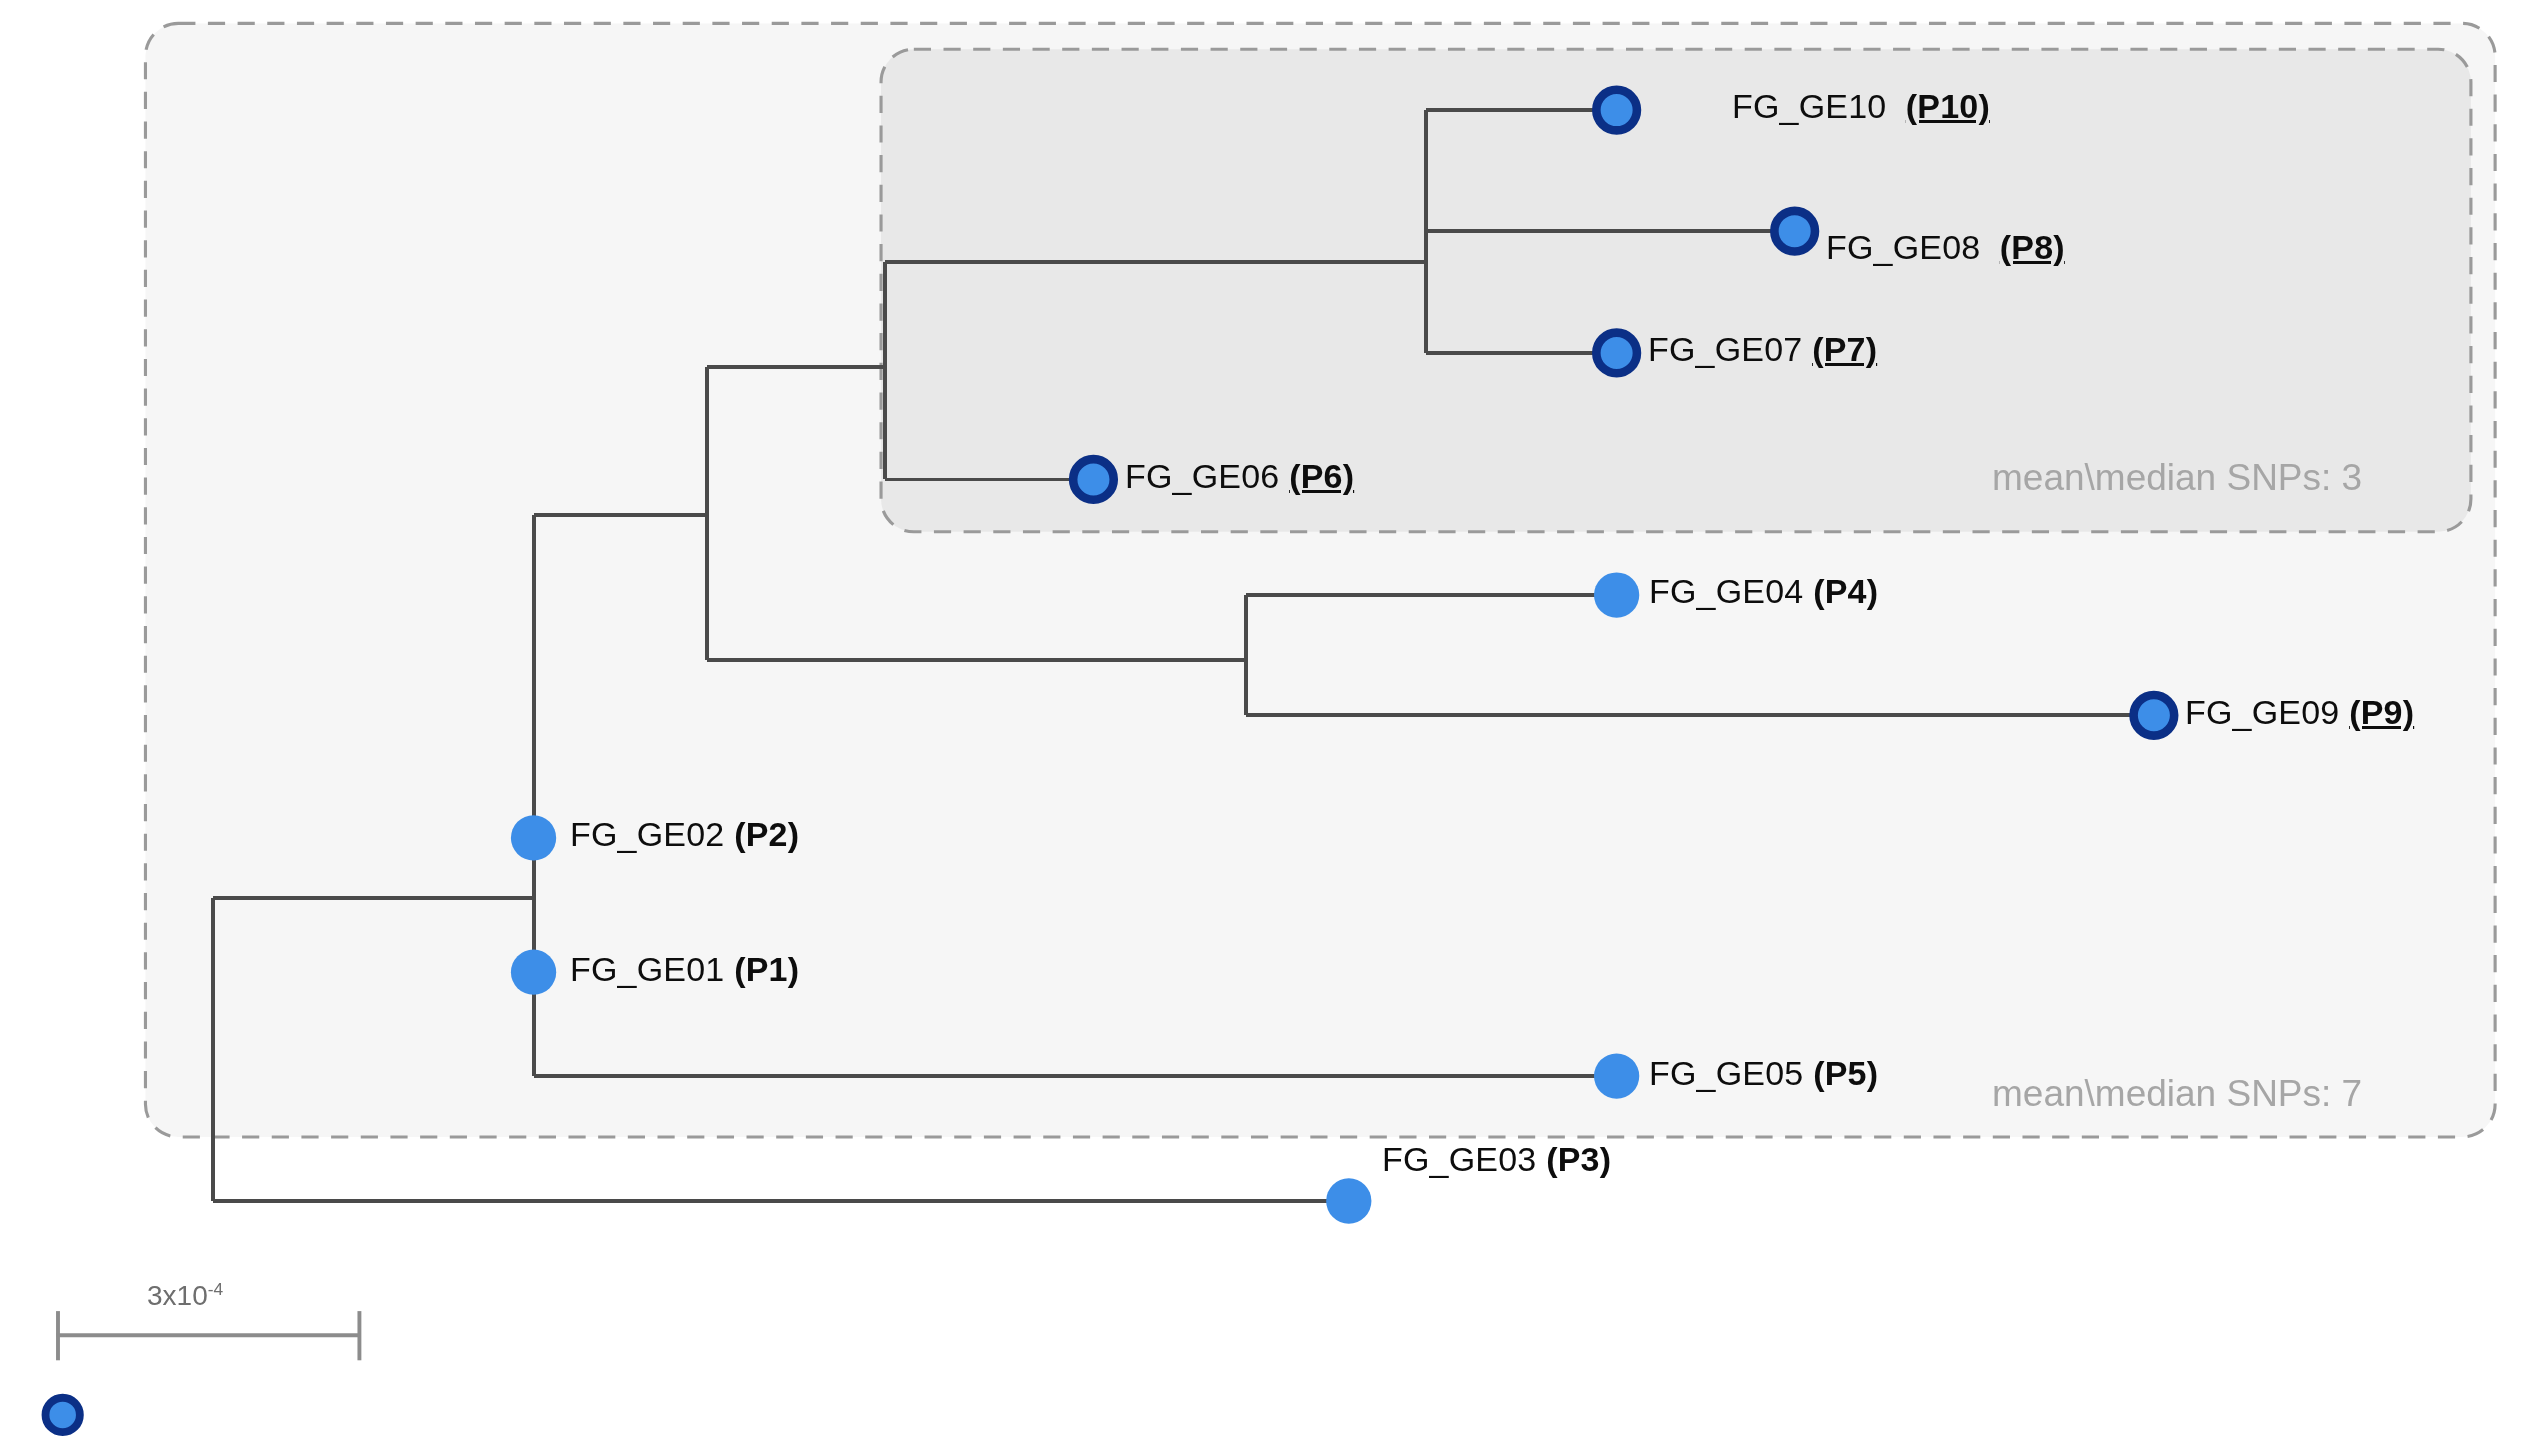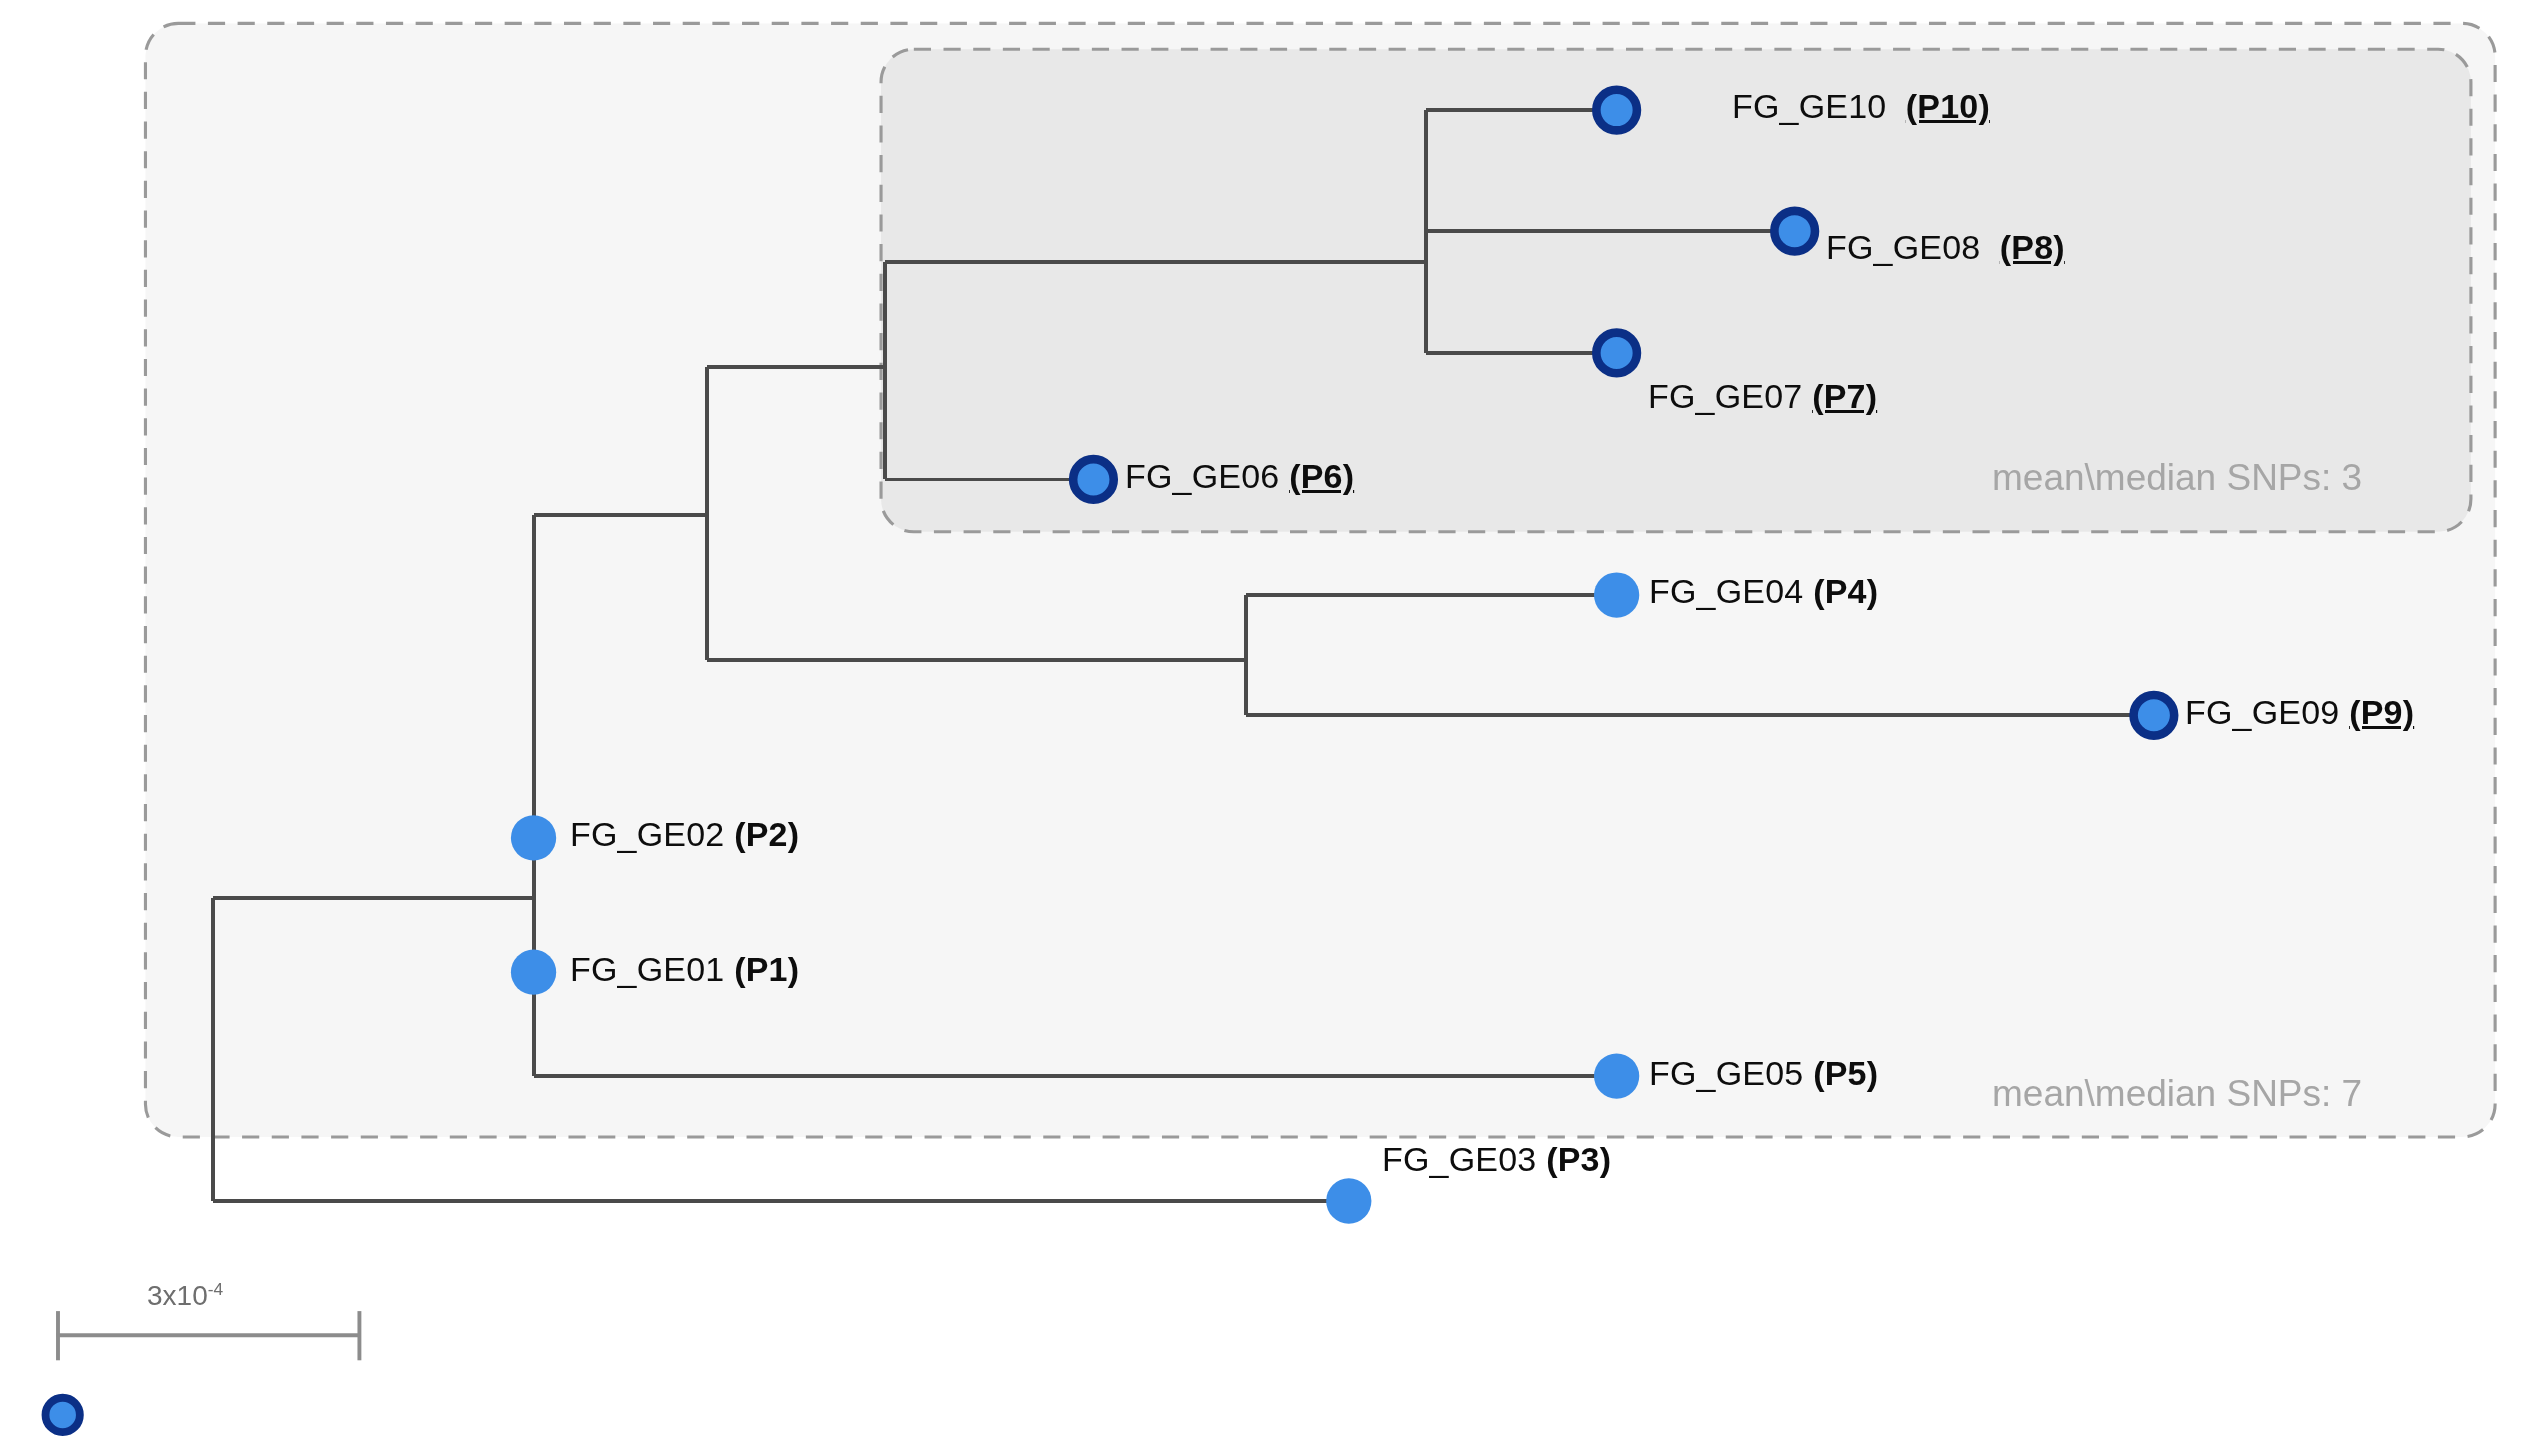--- a/index.html
+++ b/index.html
@@ -95,21 +95,21 @@
 
     <circle cx="80" cy="1812" r="22" fill="#3d8ee8" stroke="#0b2f86" stroke-width="10"></circle>
   </svg>
 
   <div class="tip-label" style="left:1732px; top:87px;">
     <span>FG_GE10</span>&nbsp;&nbsp;<span class="pid ul">(P10)</span>
   </div>
   <div class="tip-label" style="left:1826px; top:209px;margin-top:19px;">
     <span>FG_GE08</span>&nbsp;&nbsp;<span class="pid ul">(P8)</span>
   </div>
-  <div class="tip-label" style="left:1648px; top:330px;margin-top:47px;">
+  <div class="tip-label" style="left:1648px; top:330px;">
     <span>FG_GE07</span>&nbsp;<span class="pid ul">(P7)</span>
   </div>
   <div class="tip-label" style="left:1125px; top:457px;">
     <span>FG_GE06</span>&nbsp;<span class="pid ul">(P6)</span>
   </div>
   <div class="tip-label" style="left:1649px; top:572px;">
     <span>FG_GE04</span>&nbsp;<span class="pid">(P4)</span>
   </div>
   <div class="tip-label" style="left:2185px; top:693px;">
     <span>FG_GE09</span>&nbsp;<span class="pid ul">(P9)</span>

